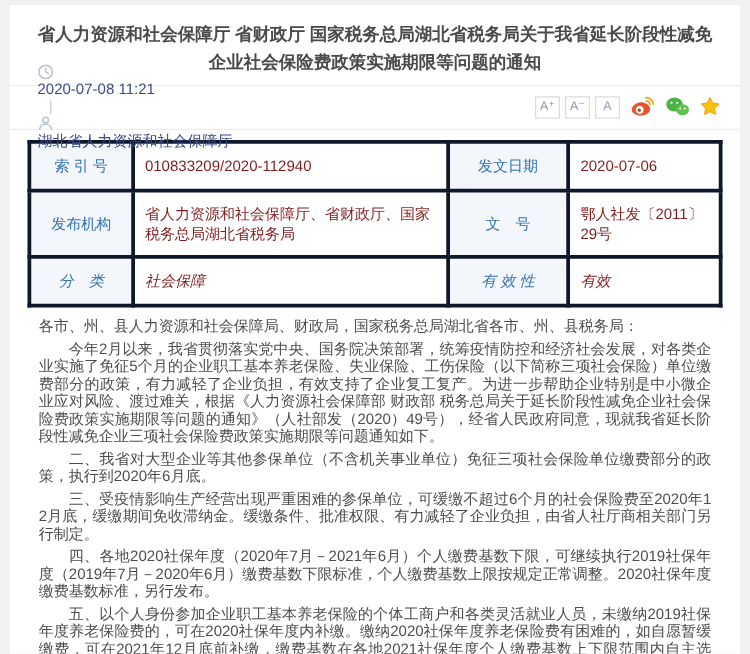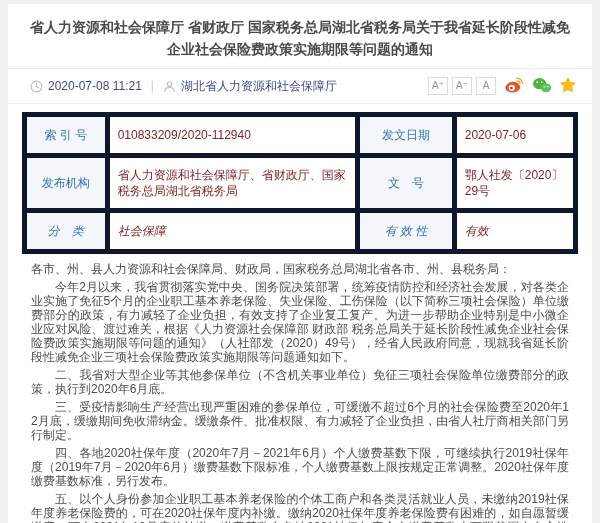--- a/index.html
+++ b/index.html
@@ -2,31 +2,31 @@
 <html><head>
 <meta charset="utf-8">
 <style>
   html,body{margin:0;padding:0;width:600px;height:523px;overflow:hidden;
     background:#f0f1f1;font-family:"Liberation Sans","DejaVu Sans",sans-serif;}
   .panel{margin:4px 8px 0;background:#fff;height:519px;box-sizing:border-box;}
   .title{padding:12px 22px 8px;text-align:center;font-size:14px;font-weight:bold;
     line-height:22px;color:#4a4a4a;border-bottom:1px solid #ededed;}
   .meta{display:flex;justify-content:space-between;align-items:center;height:34px;
     padding:0 16px 0 22px;border-bottom:1px solid #ededed;}
-  .meta-left{display:flex;align-items:center;font-size:12px;color:#3c4b87;}
+  .meta-left{display:flex;align-items:flex-start;font-size:12px;color:#3c4b87;flex-direction:column;}
   .meta-left .icon{display:flex;margin-right:5px;}
   .meta-sep{color:#c9cdd6;margin:0 9px;font-size:12px;}
   .meta-right{display:flex;align-items:center;}
   .font-btn{width:20px;height:18px;border:1px solid #dcdcdc;background:#fff;color:#8796b3;
     font-size:10px;line-height:16px;text-align:center;padding:0;margin-left:4px;cursor:pointer;
     font-family:inherit;}
   .share-btn{background:none;border:none;padding:0;margin-left:8px;cursor:pointer;display:flex;}
   .table-wrap{padding:8px 14px 0;}
   table{width:100%;border-collapse:collapse;font-size:12px;table-layout:fixed;}
-  td{border:5px solid #0f172a;padding:4px 8px;vertical-align:middle;}
+  td{border:3px solid #0f172a;padding:4px 8px;vertical-align:middle;}
   td.lbl{background:#f3f7fb;color:#3572b0;text-align:center;padding:4px 2px;}
   td.val{color:#7f1d1d;line-height:16px;word-break:break-all;}
   tr.r1 td{height:28px;}  tr.r2 td{height:42px;}  tr.r3 td{height:28px;font-style:italic;}
   .body-text{padding:8px 23px 6px;font-size:12px;line-height:14px;color:#4c4c4c;
     text-align:justify;word-break:break-all;}
   .body-text p{margin:0 0 4px;}
   .body-text p.indent{text-indent:2em;}
 </style>
 </head>
 <body>
@@ -102,21 +102,21 @@
           <tr class="r1">
         <td class="lbl">索 引 号</td>
         <td class="val">010833209/2020-112940</td>
         <td class="lbl">发文日期</td>
         <td class="val">2020-07-06</td>
       </tr>
       <tr class="r2">
         <td class="lbl">发布机构</td>
         <td class="val">省人力资源和社会保障厅、省财政厅、国家税务总局湖北省税务局</td>
         <td class="lbl">文　号</td>
-        <td class="val">鄂人社发〔2020〕29号</td>
+        <td class="val">鄂人社发〔2011〕29号</td>
       </tr>
       <tr class="r3">
         <td class="lbl">分　类</td>
         <td class="val">社会保障</td>
         <td class="lbl">有 效 性</td>
         <td class="val">有效</td>
       </tr>
     </tbody>
       </table>
   </div>

